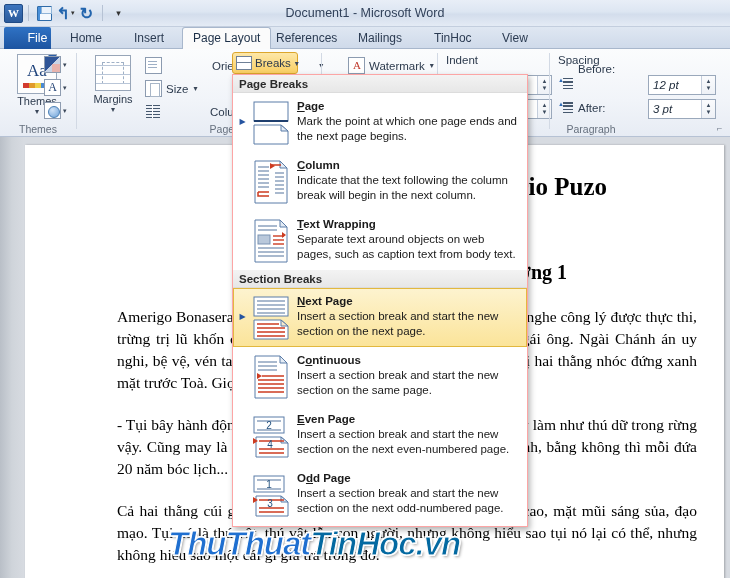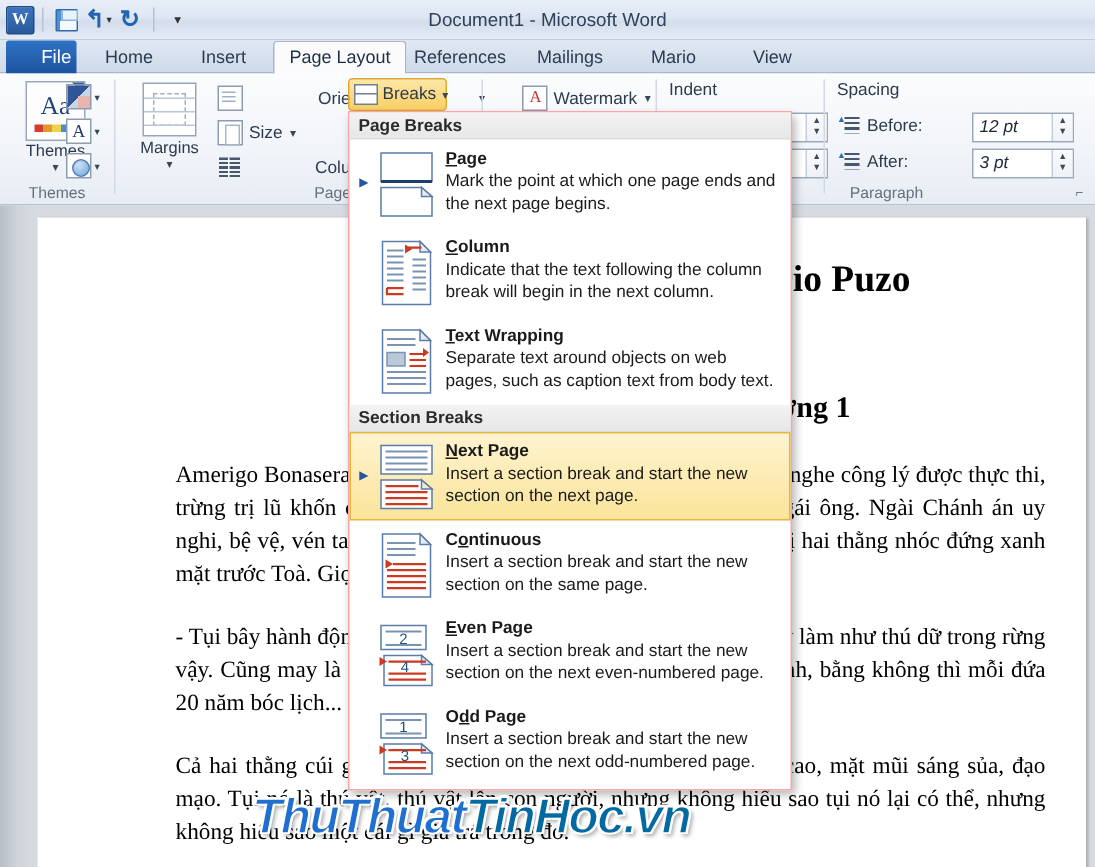--- a/index.html
+++ b/index.html
@@ -301,21 +301,21 @@
     </div>
   </div>
 
   <div class="tabstrip">
     <div class="tab file" style="left:4px;padding-left:20px;">File</div>
     <div class="tab" style="left:60px;">Home</div>
     <div class="tab" style="left:124px;">Insert</div>
     <div class="tab active" style="left:182px;">Page Layout</div>
     <div class="tab" style="left:266px;">References</div>
     <div class="tab" style="left:348px;">Mailings</div>
-    <div class="tab" style="left:424px;">Mario</div>
+    <div class="tab" style="left:424px;">TinHoc</div>
     <div class="tab" style="left:492px;">View</div>
   </div>
 
   <div class="ribbon">
 
     <div class="grp themes-grp">
       <div class="big-btn">
         <div class="themes-tile">
           <div class="corner"></div>
             <div class="Aa">Aa</div>
@@ -400,21 +400,21 @@
           </div>
       </div>
     </div>
 
     <div class="grp-sep" style="left:549px;"></div>
 
     <div class="grp spacing-grp">
       <div class="grp-head" style="left:6px;">Spacing</div>
 
       <span class="sp-ic" style="left:6px; top:27px;"></span>
-      <span class="sp-lbl" style="left:26px; top:29px;">Before:</span>
+      <span class="sp-lbl" style="left:26px; top:14px;">Before:</span>
       <div class="spinbox" style="left:96px; top:26px; width:68px;">
         <div class="spin-val">12 pt</div>
         <div class="spin-arrows">
             <span>▲</span>
             <span>▼</span>
           </div>
       </div>
 
       <span class="sp-ic" style="left:6px; top:51px;"></span>
       <span class="sp-lbl" style="left:26px; top:53px;">After:</span>

